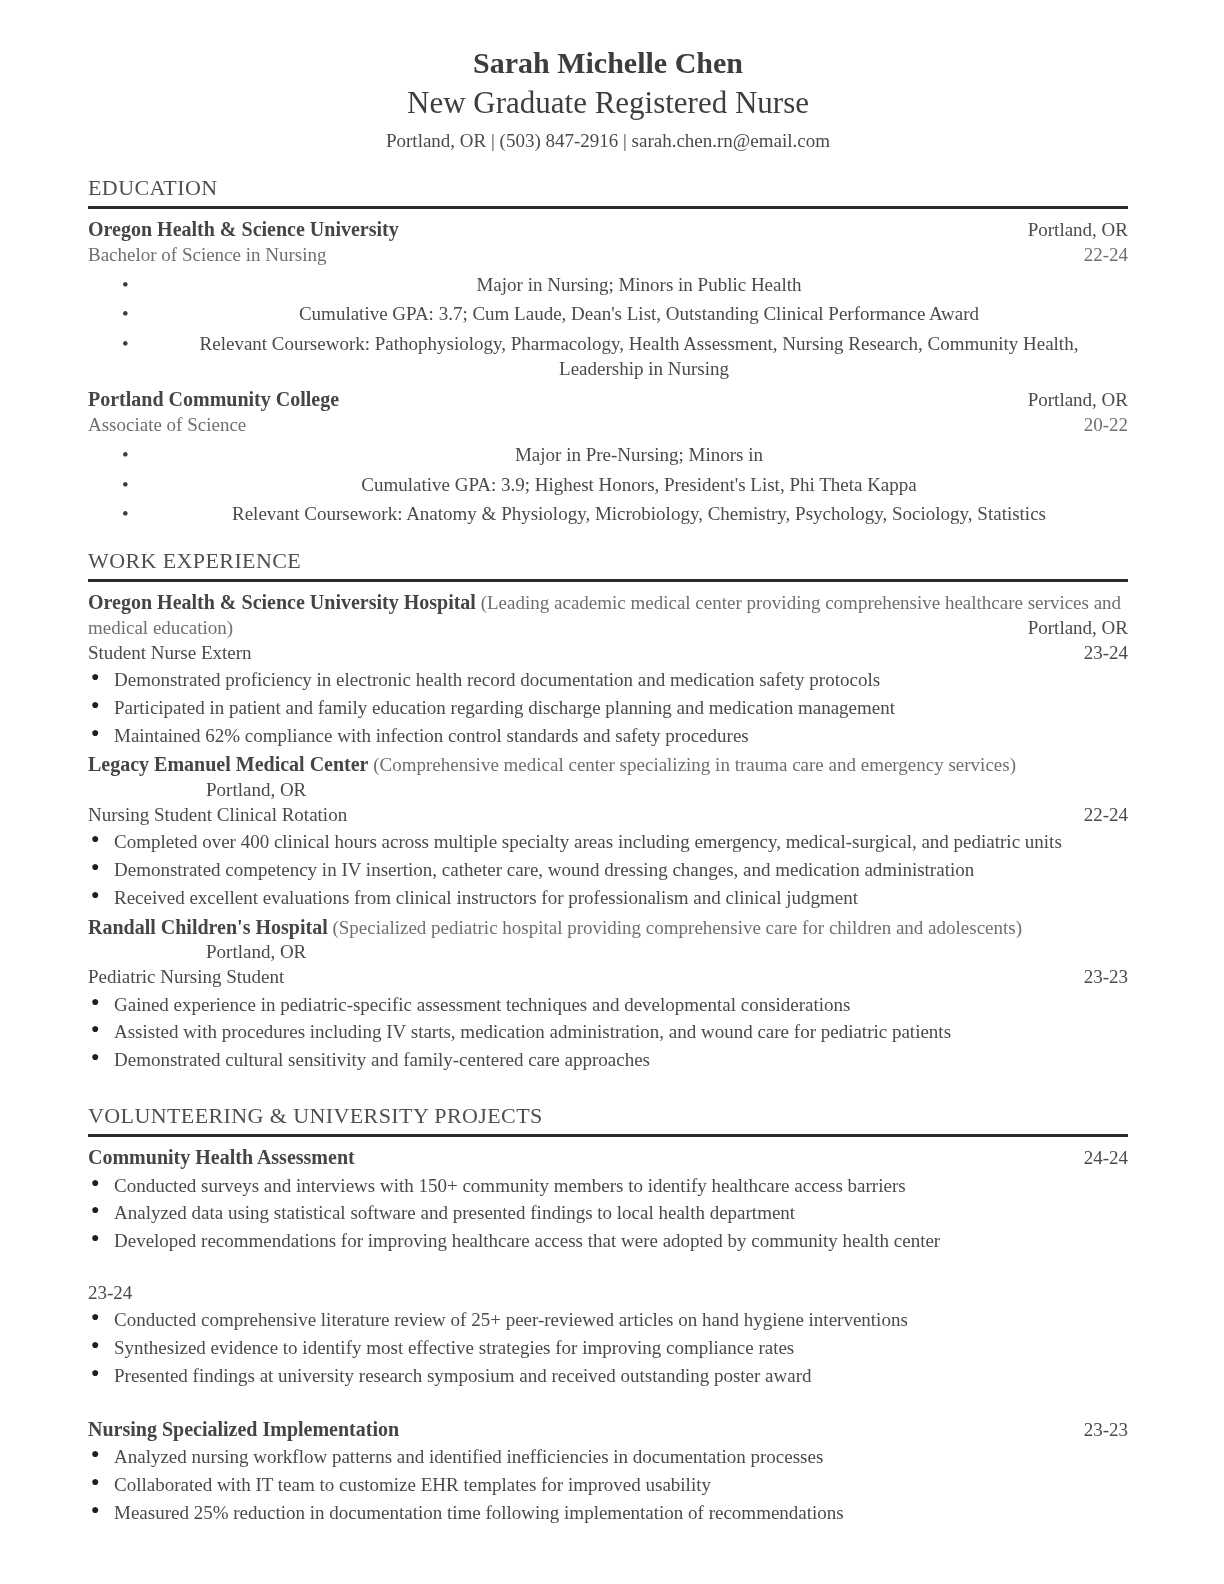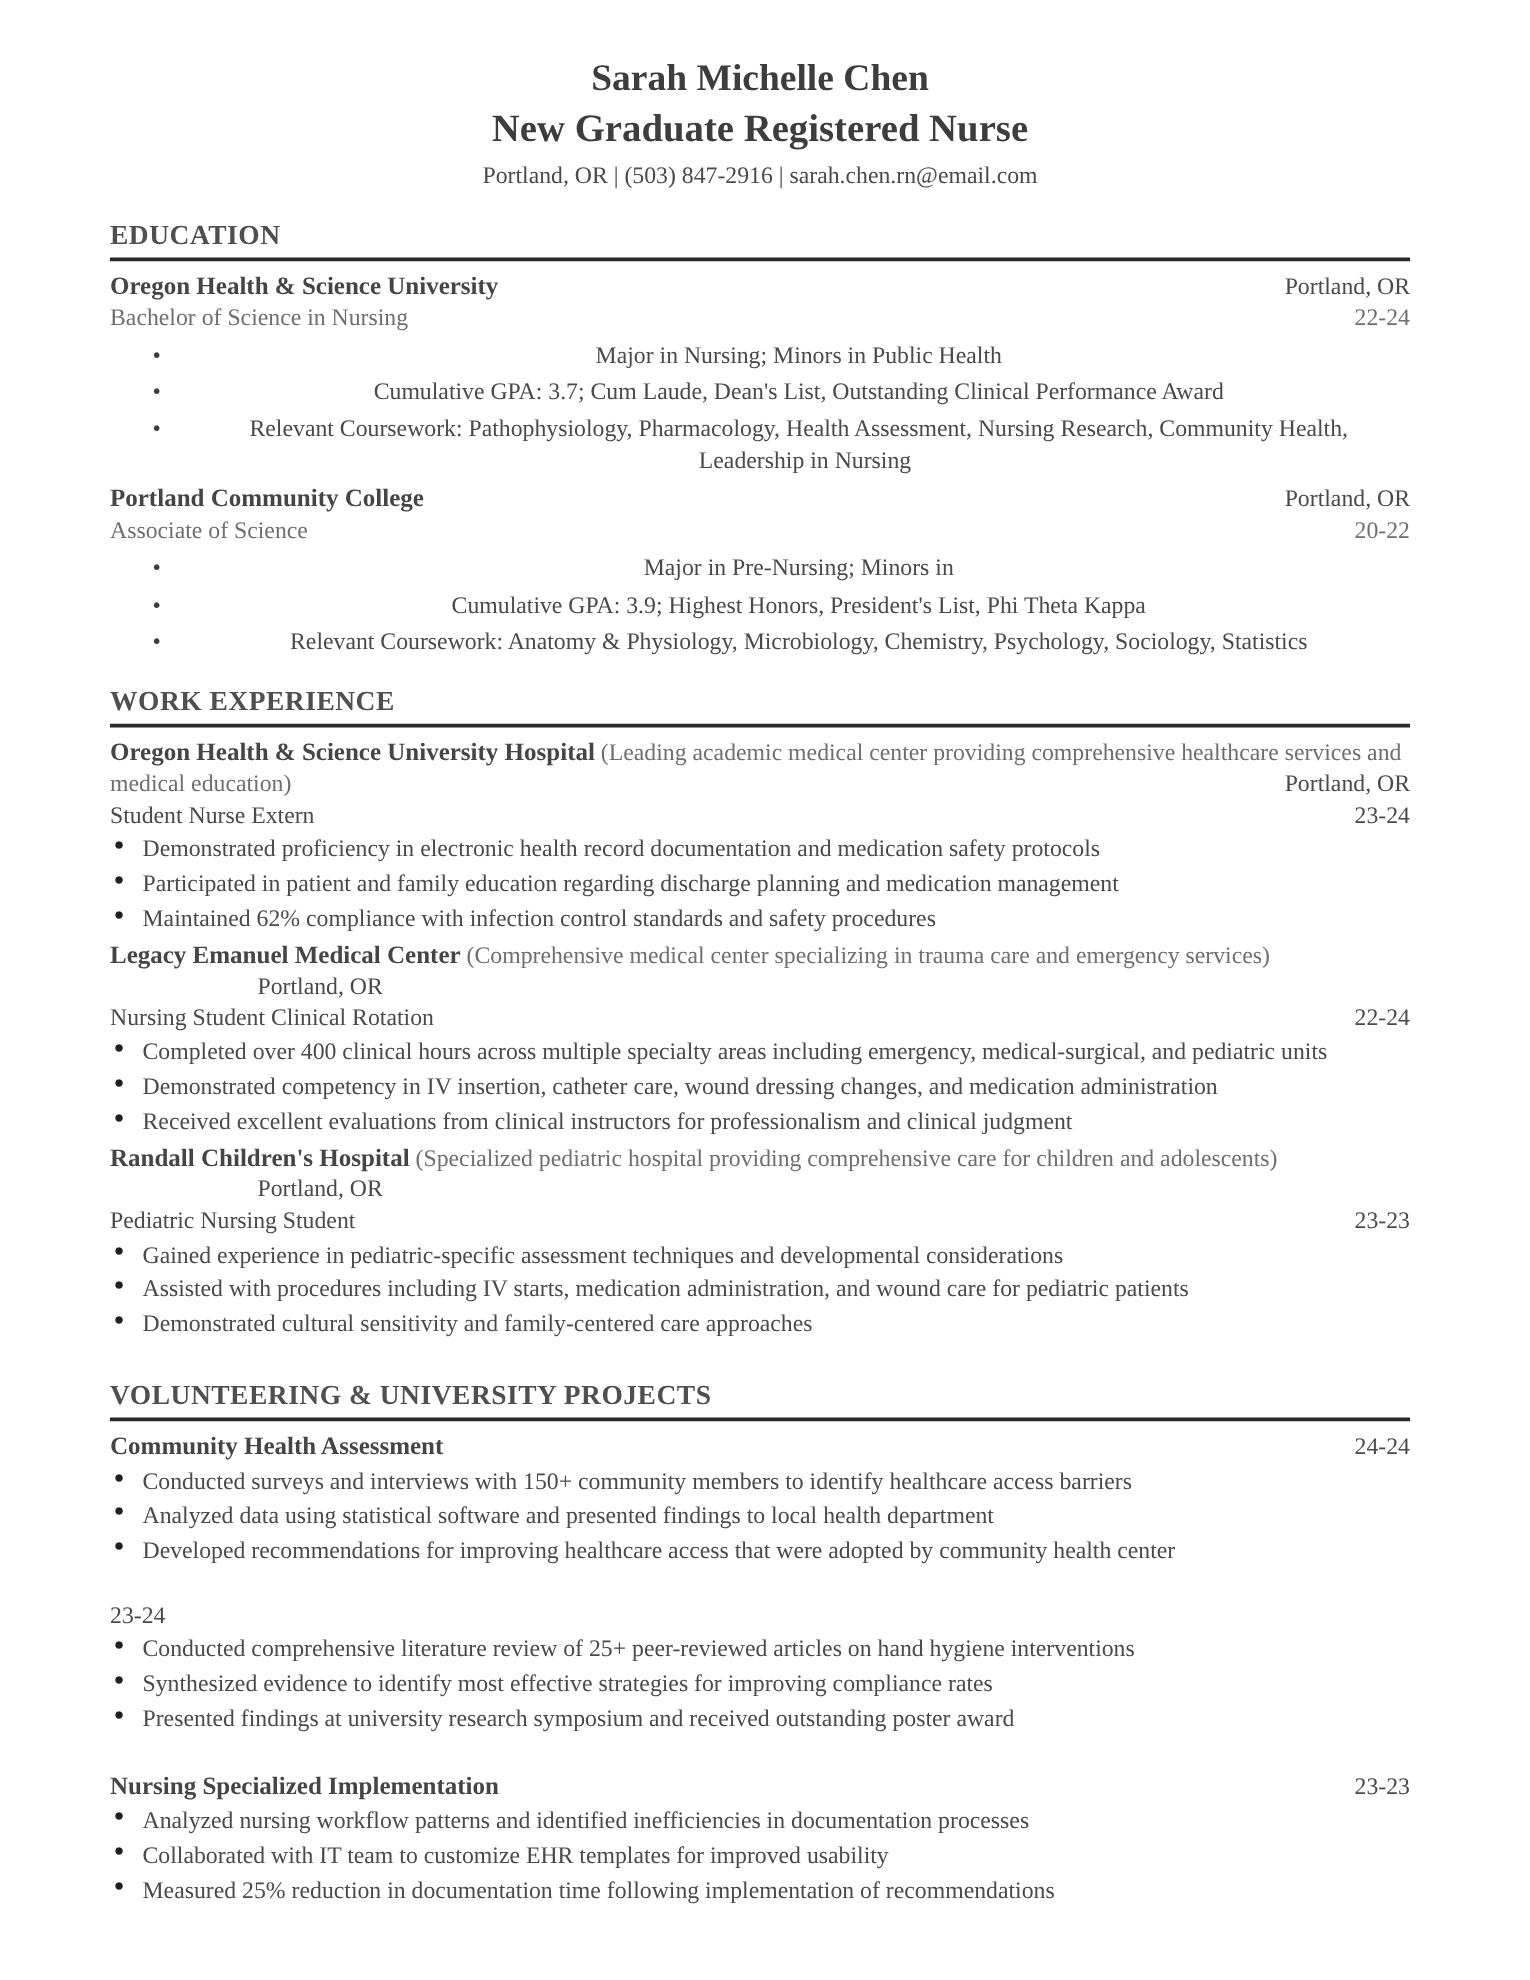--- a/index.html
+++ b/index.html
@@ -13,29 +13,29 @@
     font-size: 19px;
     line-height: 1.3;
     color: #4a4a4a;
     background: #ffffff;
     overflow: hidden;
   }
 
   
   .res-header { text-align: center; }
   .res-name  { font-size: 30px; font-weight: 700; color: #3d3d3d; line-height: 1.25; }
-  .res-title { font-size: 31px; font-weight: 700; color: #3d3d3d; line-height: 1.25; margin-top: 2px; }
+  .res-title { font-size: 31px; font-weight: 400; color: #3d3d3d; line-height: 1.25; margin-top: 2px; }
   .res-contact { font-size: 19px; color: #4a4a4a; margin-top: 7px; }
 
   
   .section { margin-top: 21px; }
   .section-work { }
   .section-projects { margin-top: 30px; }
   .sec-heading {
-    font-size: 22px; font-weight: 700; color: #4f4f4f;
+    font-size: 22px; font-weight: 400; color: #4f4f4f;
     letter-spacing: 0.4px; margin: 0; line-height: 1.2;
   }
   .sec-rule { height: 3px; background: #2b2b2b; margin: 5px 0 7px 0; border: 0; }
 
   
   .row { display: flex; justify-content: space-between; align-items: baseline; }
   .bold-name { font-weight: 700; color: #454545; font-size: 20px; }
   .muted { color: #6f6f6f; }
   .desc { color: #6f6f6f; font-weight: 400; }
   .right-plain { color: #4a4a4a; white-space: nowrap; margin-left: 16px; }

